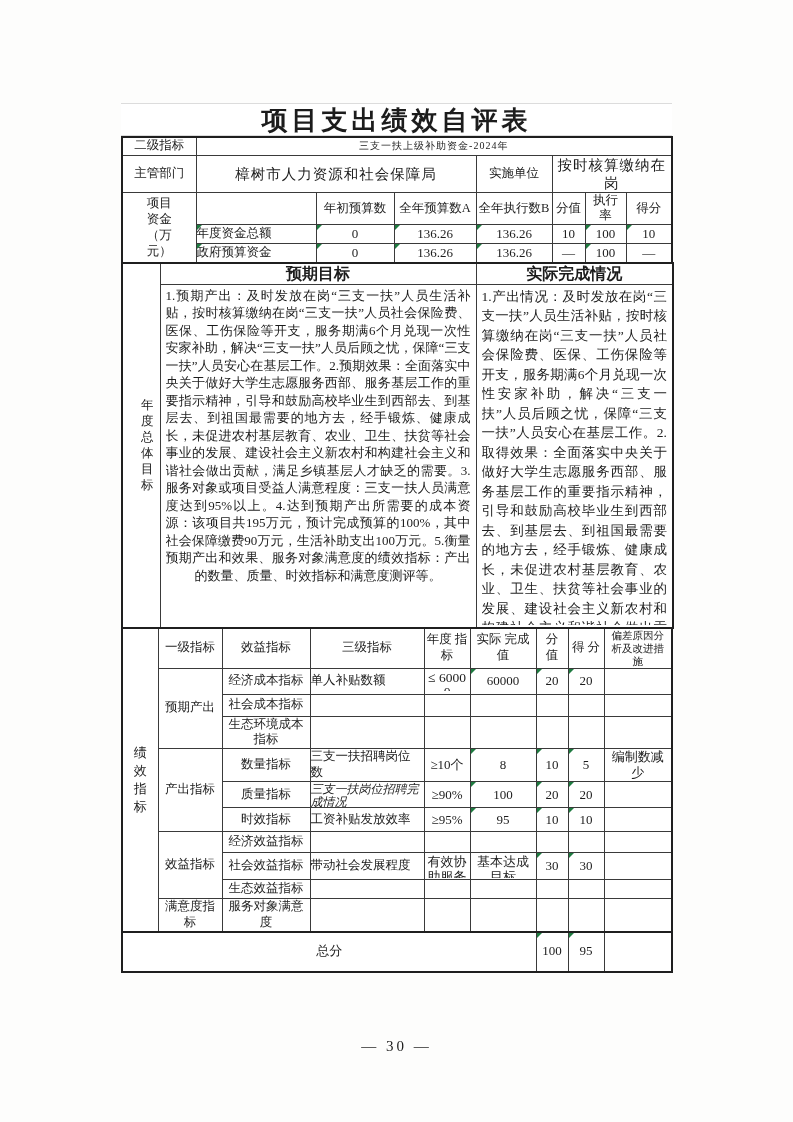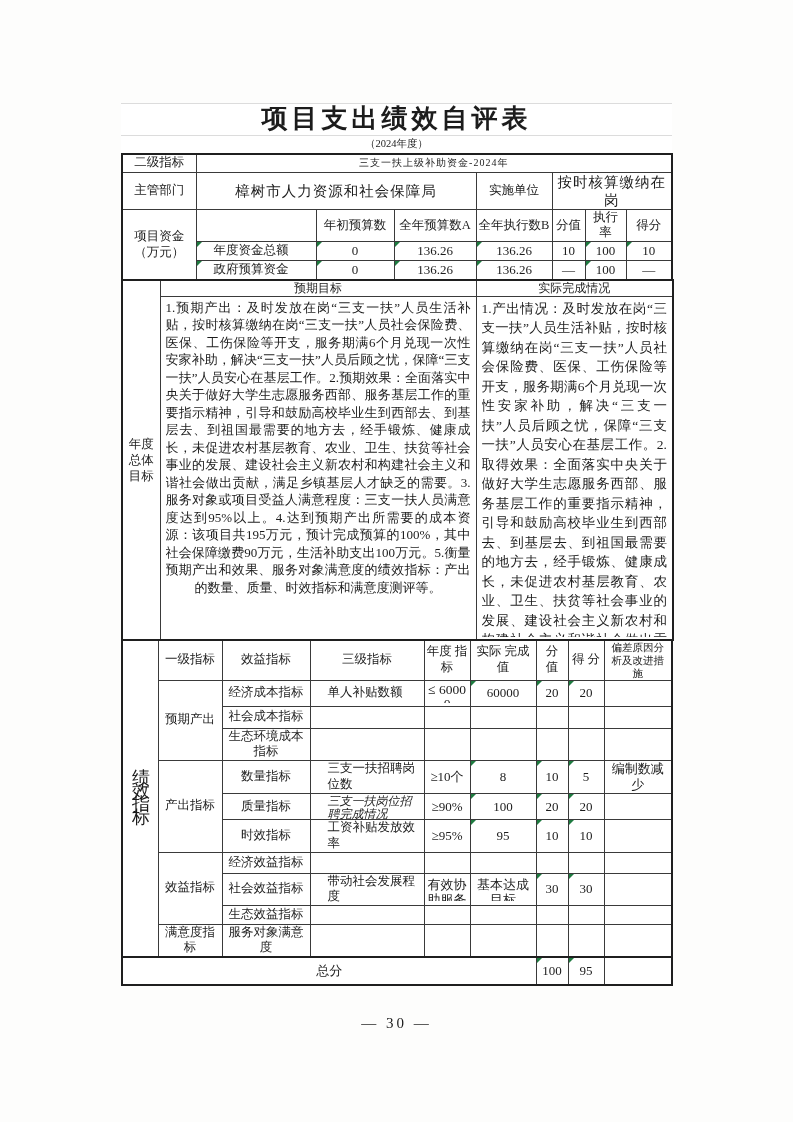--- a/index.html
+++ b/index.html
@@ -6,64 +6,63 @@
     --ink:#1c1c1c; --border:#3a3a3a; --border_strong:#1f1f1f;
     --page_bg:#fdfdfc; --faint:#dcdcdc; --marker:#1e7b40;
   }
   *{box-sizing:border-box;}
   html,body{margin:0;padding:0;background:#fff;}
   .page{position:relative;width:793px;height:1122px;background:var(--page_bg,#fdfdfc);
         color:var(--ink,#1c1c1c);font-family:"Liberation Serif","DejaVu Serif",serif;overflow:hidden;}
   .doc{position:absolute;left:121px;top:103px;width:551px;}
 
   .title{height:33px;line-height:33px;text-align:center;background:#fff;
-         font-family:Liberation Mono, monospace;font-weight:700;
+         font-family:Liberation Sans, sans-serif;font-weight:700;
          font-size:26px;letter-spacing:4px;
          border-top:1px solid var(--faint,#dcdcdc);border-bottom:1px solid var(--faint,#dcdcdc);}
   .subtitle{height:17px;line-height:16px;text-align:center;font-size:10.5px;background:#fff;}
 
   table{border-collapse:collapse;table-layout:fixed;width:551px;
         border:2px solid var(--border_strong,#1f1f1f);background:#fff;}
   table.follow{margin-top:-2px;}
   td{border:1px solid var(--border,#3a3a3a);padding:0 2px;text-align:center;
      vertical-align:middle;font-size:12.5px;position:relative;overflow:hidden;line-height:1.25;}
 
   .num{font-size:13px;}
   .big{font-size:14.5px;letter-spacing:1px;}
   .projval{font-size:10px;letter-spacing:1px;}
-  .lvl3, .left{text-align:left;padding-left:17px;margin-top:44px;}
+  .lvl3, .left{text-align:left;padding-left:0;margin-top:44px;}
   .dev-h{font-size:10.5px;line-height:13px;padding:0 3px;}
-  .side{padding:0 5px;font-size:12.5px;line-height:16px;}
-  .side-narrow{padding:0 9px;font-size:18px;line-height:13px;}
+  .side{padding:0 18px;font-size:12.5px;line-height:16px;}
+  .side-narrow{padding:0 9px;font-size:13px;line-height:18px;}
   .clip{overflow:hidden;margin:0 auto;}
   .clip20{height:20px;line-height:14px;font-size:13.5px;word-break:break-all;}
   .clip24{height:24px;line-height:15px;font-size:13px;word-break:break-all;}
   .clip24l{height:24px;line-height:13px;font-size:12px;text-align:left;font-style:italic;}
-  .goal-h{font-size:12px;}
+  .goal-h{font-size:16px;font-weight:bold;}
   .goal-exp{height:338px;overflow:hidden;display:flex;align-items:flex-start;}
   .goal-exp > div{font-size:13px;line-height:17.5px;text-align:justify;text-align-last:center;width:100%;}
   .goal-act{height:338px;overflow:hidden;}
   .goal-act > div{font-size:13.5px;line-height:19.5px;text-align:justify;}
   td.tcell{vertical-align:top;padding:2px 5px;}
 
   .tri{position:absolute;top:0;left:0;width:0;height:0;
        border-top:5px solid var(--marker,#1e7b40);border-right:5px solid transparent;}
   .total-row td{border-top:2px solid var(--border_strong,#1f1f1f);font-size:13px;}
 
-  .footer{position:absolute;top:1015px;left:0;width:793px;text-align:center;
+  .footer{position:absolute;top:1038px;left:0;width:793px;text-align:center;
           font-size:15px;letter-spacing:3px;}
 </style>
 </head>
 <body>
 
 <div class="page">
   <div class="doc">
 
     <div class="title">项目支出绩效自评表</div>
-    <div class="subtitle">（2024年度）</div>
 
     <table>
       <colgroup>
           <col style="width:74px">
           <col style="width:120px">
           <col style="width:78px">
           <col style="width:82px">
           <col style="width:76px">
           <col style="width:33px">
           <col style="width:41px">
@@ -262,21 +261,21 @@
         <td>满意度指标</td>
         <td>服务对象满意度</td>
         <td class="lvl3"></td>
         <td></td>
         <td></td>
         <td></td>
         <td></td>
         <td></td>
       </tr>
 
-      <tr class="total-row" style="height:28px">
+      <tr class="total-row" style="height:40px">
         <td colspan="6">总分</td>
         <td class="num"><i class="tri"></i><span>100</span></td>
         <td class="num"><i class="tri"></i><span>95</span></td>
         <td></td>
       </tr>
     </tbody>
       </table>
   </div>
 
   <div class="footer">— 30 —</div>

